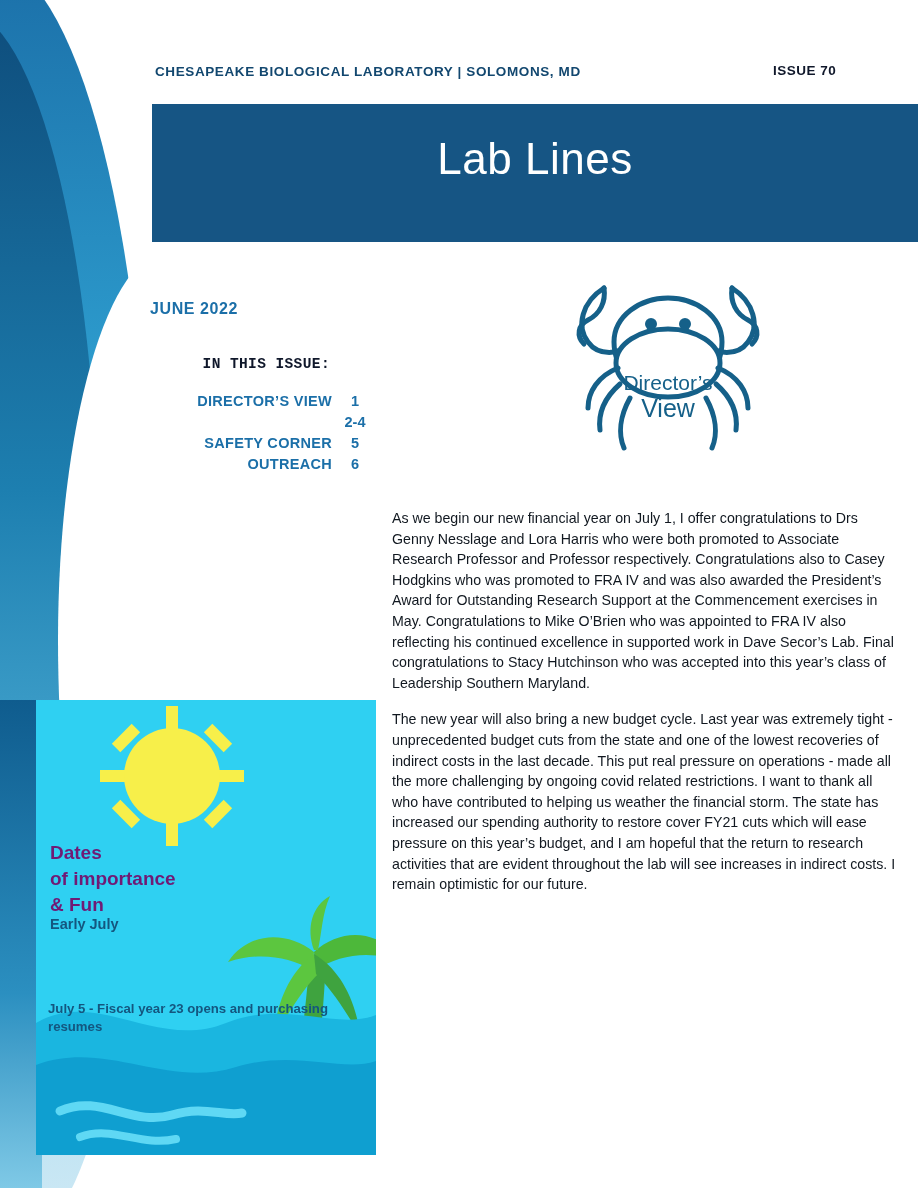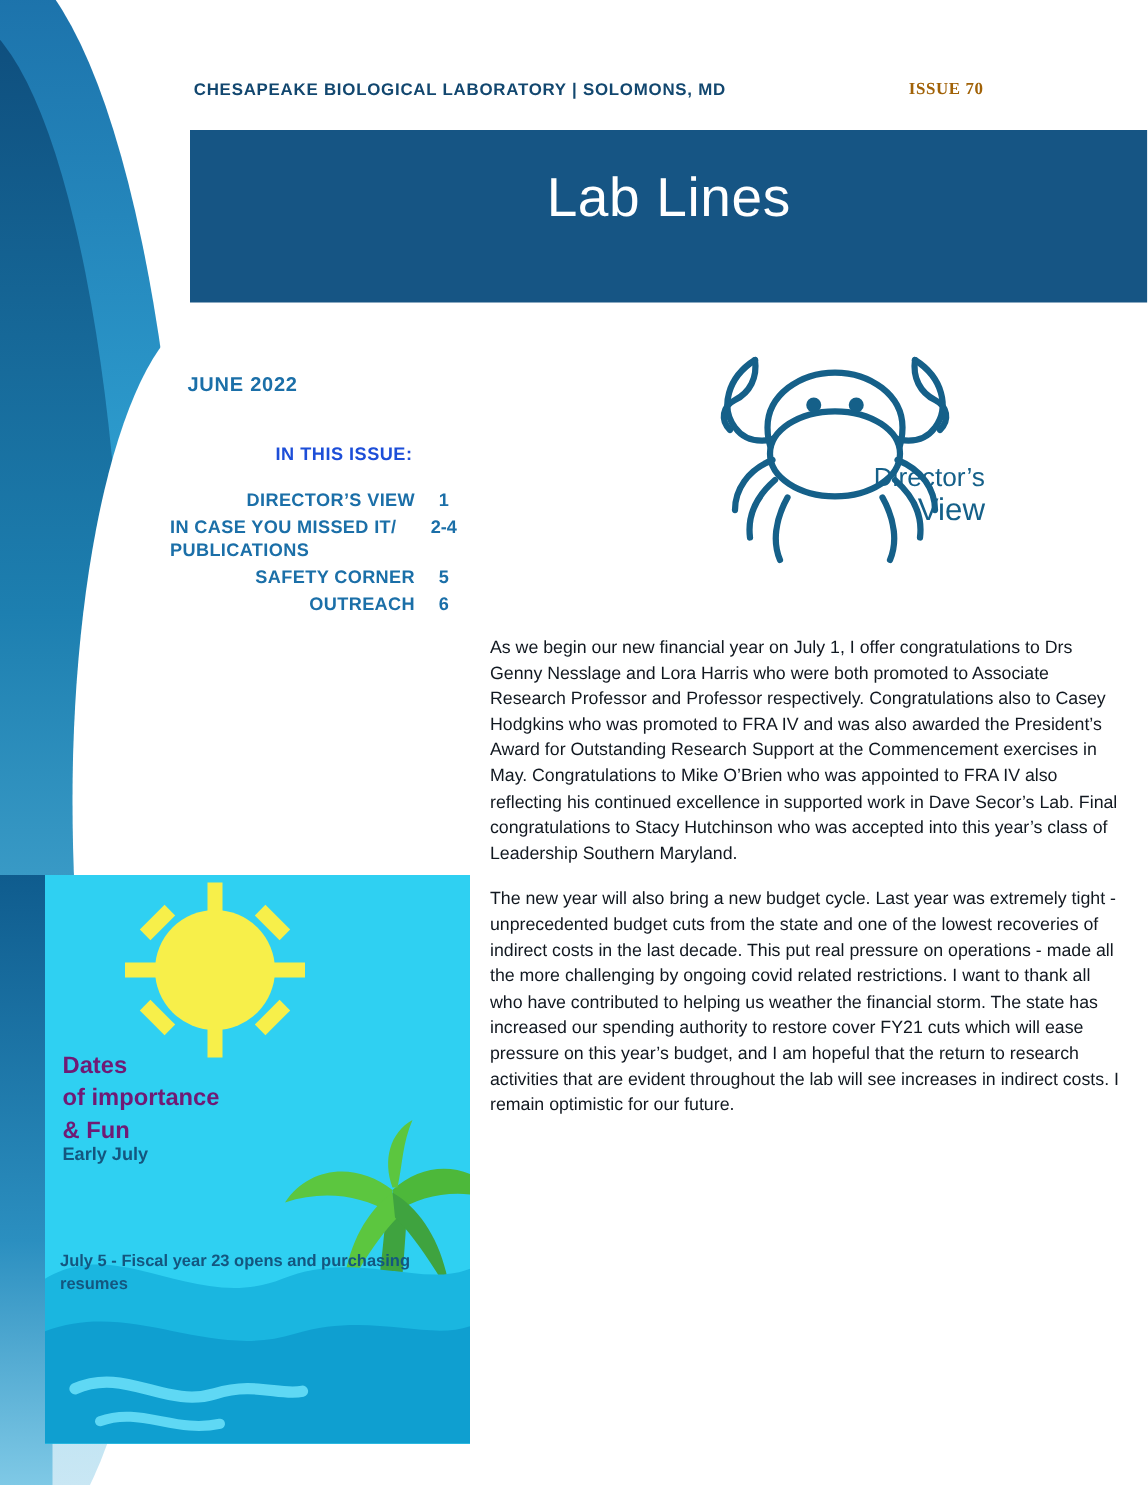--- a/index.html
+++ b/index.html
@@ -58,26 +58,25 @@
     position: absolute;
     left: 155px; top: 64px;
     font-size: 13.5px;
     letter-spacing: 0.6px;
     color: #12476f;
     font-weight: 600;
     text-transform: uppercase;
   }
   .issue-no {
     position: absolute;
-    left: 727px; top: 63px;
+    left: 773px; top: 63px;
     font-size: 13.5px;
     letter-spacing: 0.5px;
-    color: #a16207;
-    font-weight: 600;
-    font-family: Liberation Serif, serif;
+    color: #0f172a;
+    font-weight: 600;
   }
 
   
   .title-banner {
     position: absolute;
     left: 152px; top: 104px;
     width: 766px; height: 138px;
     background: #165584;
   }
   .title-banner .title {
@@ -101,24 +100,25 @@
     color: #1b6fa8;
     font-size: 16px;
     font-weight: 600;
     letter-spacing: 0.6px;
   }
   .in-this-issue {
     position: absolute;
     left: 130px; top: 356px;
     width: 200px;
     text-align: right;
-    color: #1d4ed8;
+    color: #0f172a;
     font-size: 14.5px;
     font-weight: 600;
     letter-spacing: 0.4px;
+    font-family: Liberation Mono, monospace;
   }
   .toc {
     position: absolute;
     left: 120px; top: 392px;
     width: 258px;
   }
   .toc-row {
     display: flex;
     align-items: flex-start;
     justify-content: flex-end;
@@ -146,21 +146,21 @@
   .crab {
     position: absolute;
     left: 548px; top: 258px;
     width: 240px; height: 225px;
   }
   .crab svg { display: block; }
   .crab-text {
     position: absolute;
     left: 0; right: 0;
     top: 114px;
-    text-align: right;
+    text-align: center;
     color: #156089;
     font-size: 21px;
     line-height: 1.08;
     font-weight: 400;
     pointer-events: none;
   }
   .crab-text .l2 { font-size: 25px; }
 
   
   .body-col {
@@ -261,21 +261,20 @@
 
   <div class="issue-date">JUNE 2022</div>
   <div class="in-this-issue">IN THIS ISSUE:</div>
 
   <div class="toc">
     <div class="toc-row">
       <div class="toc-label">DIRECTOR’S  VIEW</div>
       <div class="toc-page">1</div>
     </div>
     <div class="toc-row">
-      <div class="toc-label">IN CASE YOU MISSED IT/ PUBLICATIONS</div>
       <div class="toc-page">2-4</div>
     </div>
     <div class="toc-row">
       <div class="toc-label">SAFETY CORNER</div>
       <div class="toc-page">5</div>
     </div>
     <div class="toc-row">
       <div class="toc-label">OUTREACH</div>
       <div class="toc-page">6</div>
     </div>

